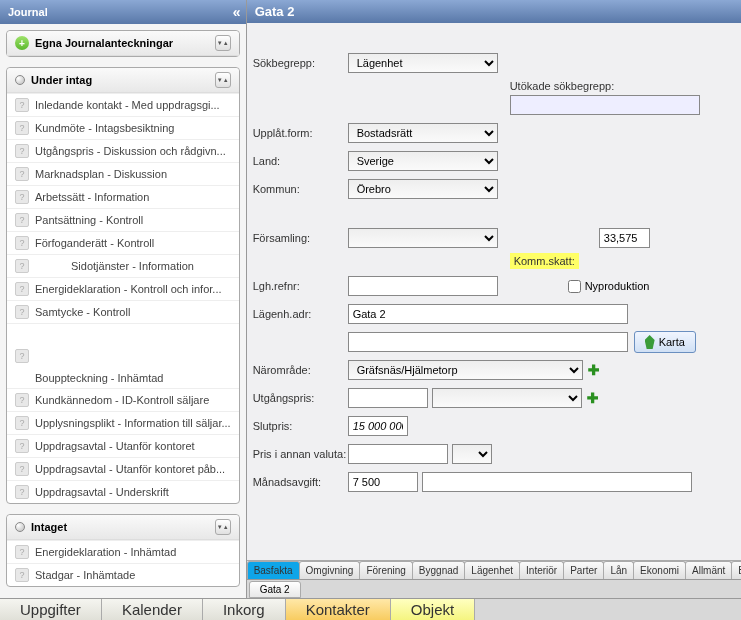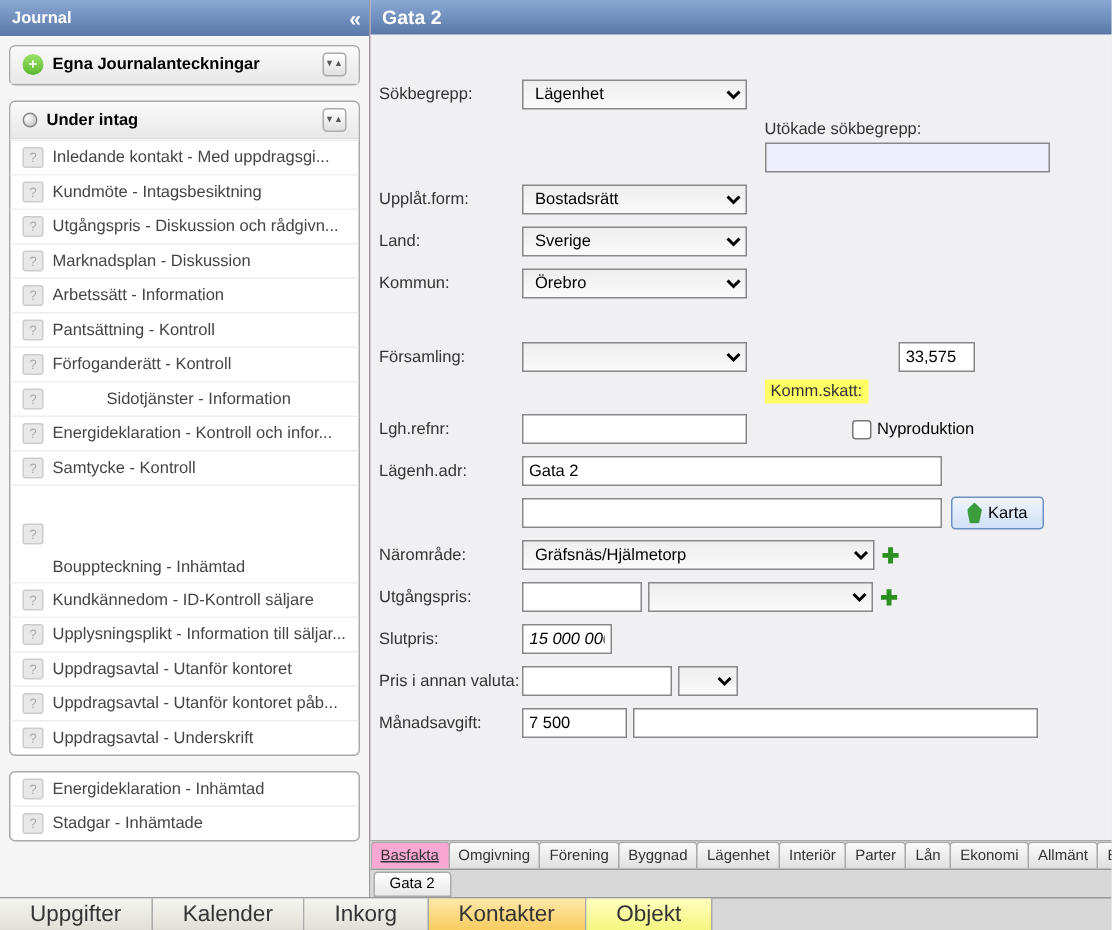--- a/index.html
+++ b/index.html
@@ -28,21 +28,21 @@
 .form-row { display: flex; align-items: center; margin-bottom: 6px; min-height: 22px; }
 .form-label { width: 95px; color: #333; }
 .form-control { width: 150px; height: 20px; border: 1px solid #888; background: linear-gradient(to bottom, #eee, #fafafa); padding: 1px 4px; font-size: 11px; }
 input.form-control { background: #fff; }
 select.form-control { cursor: pointer; }
 .right-label { margin-left: 12px; color: #333; margin-top: 47px; }
 .btn { display: inline-flex; align-items: center; gap: 4px; padding: 2px 10px; border: 1px solid #6a8fc0; background: linear-gradient(to bottom, #f0f5ff, #d0e0f5); border-radius: 3px; cursor: pointer; height: 22px; }
 .add-icon { width: 14px; height: 14px; display: inline-flex; align-items: center; justify-content: center; color: #2a9020; font-weight: bold; font-size: 14px; cursor: pointer; }
 .tabs { display: flex; background: #e0e0e0; border-top: 1px solid #aaa; }
 .tab { padding: 3px 6px; border: 1px solid #aaa; border-bottom: none; background: linear-gradient(to bottom, #fafafa, #e0e0e0); margin-right: -1px; cursor: pointer; font-size: 10px; color: #333; white-space: nowrap; border-radius: 3px 3px 0 0; }
-.tab.active { background: #f9a8d4; font-weight: normal; text-decoration: underline; }
+.tab.active { background: #0ea5e9; font-weight: normal; }
 .bottom-tabs { display: flex; background: #d8d8d8; border-top: 1px solid #999; }
 .bottom-tab { padding: 2px 20px; border-right: 1px solid #aaa; background: linear-gradient(to bottom, #f5f5f0, #e0e0d8); cursor: pointer; font-size: 15px; color: #333; }
 .bottom-tab.hl-orange { background: linear-gradient(to bottom, #ffe8a8, #f8cc60); }
 .bottom-tab.hl-yellow { background: linear-gradient(to bottom, #ffffc0, #f5f580); }
 .content-bottom-tab { padding: 2px 10px; border: 1px solid #aaa; background: linear-gradient(to bottom, #fff, #e8e8e8); cursor: pointer; font-size: 10px; border-radius: 3px 3px 0 0; margin-left: 2px; margin-top: 1px; }
 .wide-input { width: 280px; }
 .map-pin { width: 10px; height: 14px; background: #3a9c3a; clip-path: polygon(50% 0, 100% 35%, 80% 100%, 20% 100%, 0 35%); display: inline-block; }
 </style>
 </head>
 <body>
@@ -131,20 +131,27 @@
           <div class="list-item">
             <span class="q-icon">?</span>
             <span style="overflow: hidden; text-overflow: ellipsis;">Uppdragsavtal - Utanför kontoret påb...</span>
           </div>
           <div class="list-item">
             <span class="q-icon">?</span>
             <span style="overflow: hidden; text-overflow: ellipsis;">Uppdragsavtal - Underskrift</span>
           </div>
         </div>
         <div class="panel">
+          <div class="panel-header">
+            <div class="panel-header-left">
+              <span class="bullet-icon"></span>
+              <span>Intaget</span>
+            </div>
+            <span class="panel-toggle" style="font-size: 6px; line-height: 6px; flex-direction: column;">▼▲</span>
+          </div>
           <div class="list-item">
             <span class="q-icon">?</span>
             <span style="overflow: hidden; text-overflow: ellipsis;">Energideklaration - Inhämtad</span>
           </div>
           <div class="list-item">
             <span class="q-icon">?</span>
             <span style="overflow: hidden; text-overflow: ellipsis;">Stadgar - Inhämtade</span>
           </div>
         </div>
       </div>

